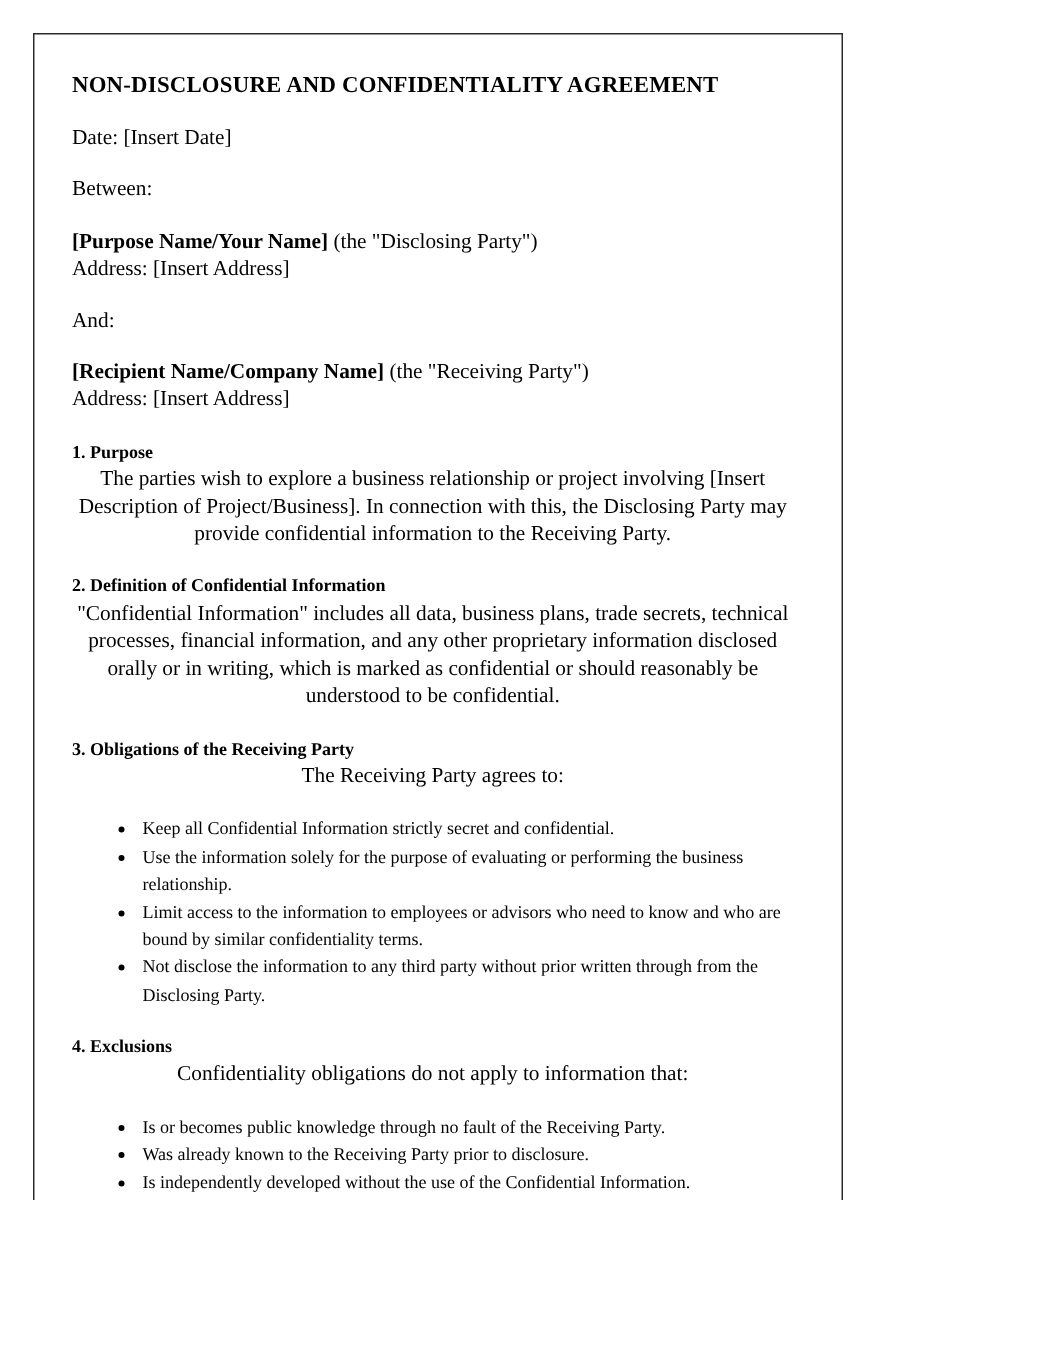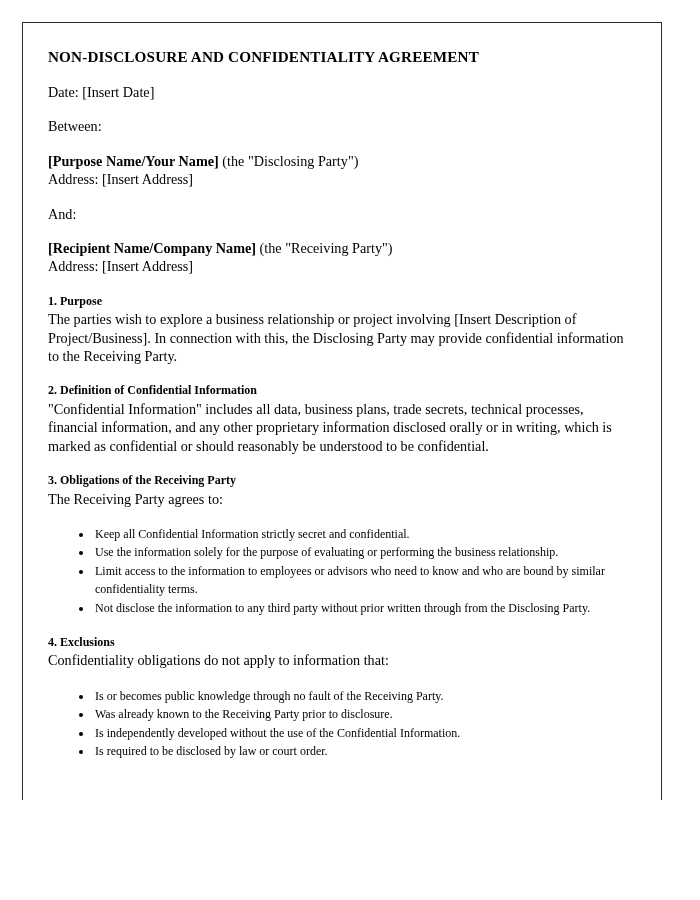--- a/index.html
+++ b/index.html
@@ -11,21 +11,21 @@
     width: 700px;
     height: 900px;
     overflow: hidden;
     font-family: "Liberation Serif", "DejaVu Serif", serif;
     color: #000000;
   }
   .page {
     position: absolute;
     left: 22px;
     top: 22px;
-    width: 640px;
+    width: 540px;
     height: 778px;
     box-sizing: border-box;
     border-left: 1.4px solid #2b2b2b;
     border-right: 1.4px solid #2b2b2b;
     border-top: 1.4px solid #2b2b2b;
     border-bottom: none;
     background: #ffffff;
     overflow: hidden;
   }
   .content {
@@ -57,21 +57,21 @@
   .section-heading {
     font-size: 12px;
     font-weight: bold;
     line-height: 18.4px;
     margin: 0;
   }
   .section-body {
     font-size: 14.2px;
     line-height: 18.4px;
     margin: 0;
-    text-align: left;
+    text-align: center;
   }
   ul.bullets {
     margin: 17px 0 0 0;
     padding-left: 45px;
     list-style-type: disc;
   }
   ul.bullets li {
     font-size: 12px;
     line-height: 18.4px;
     margin: 0;

